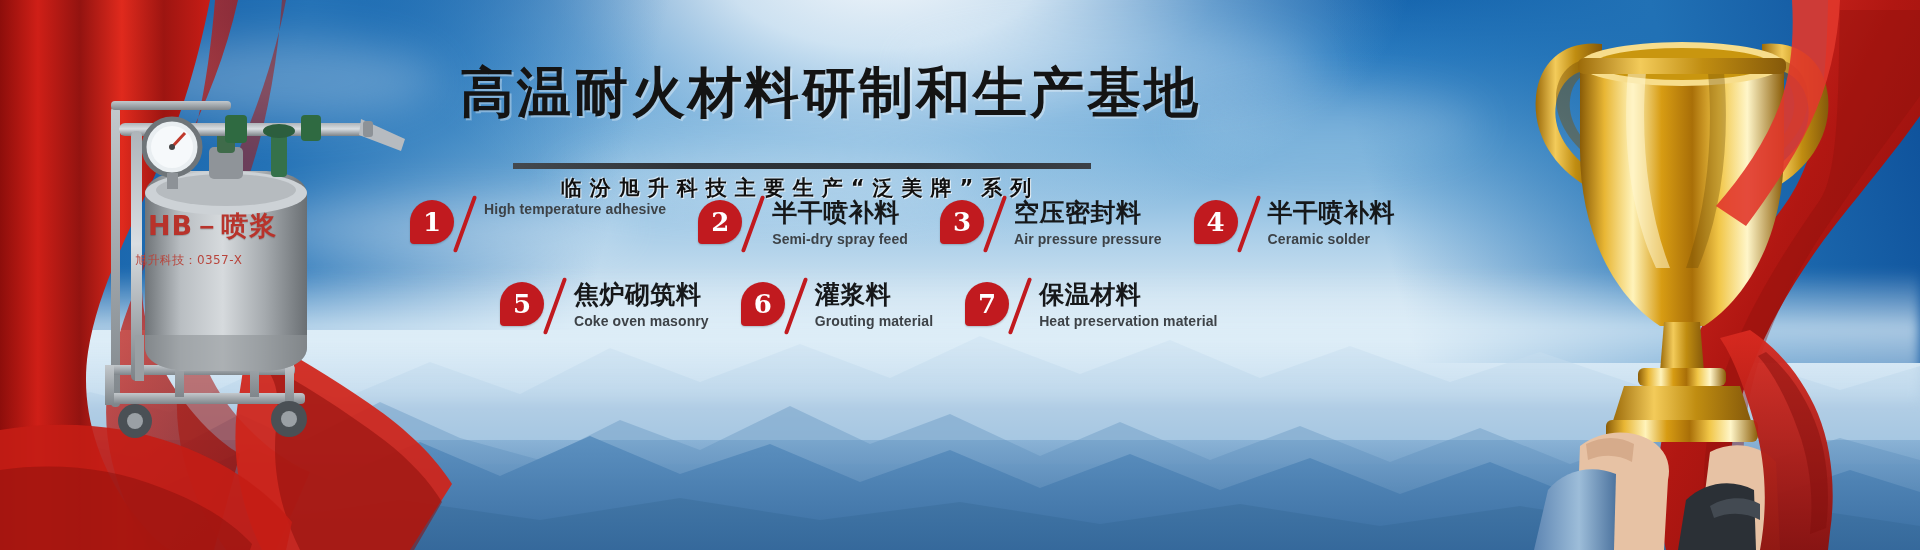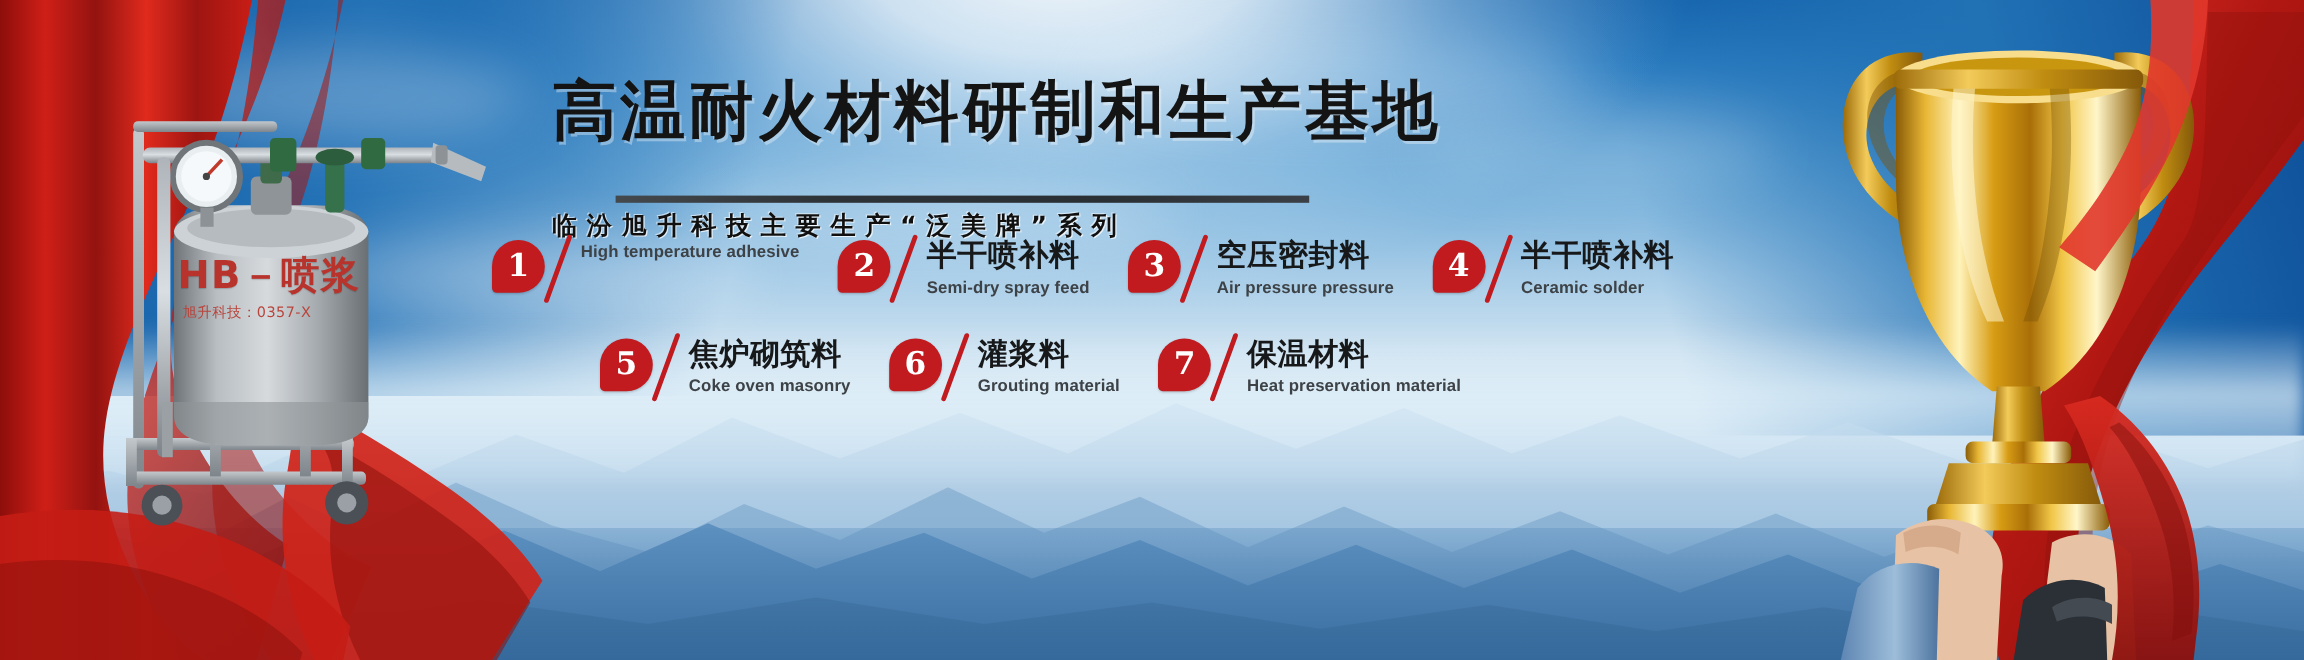--- a/index.html
+++ b/index.html
@@ -43,26 +43,26 @@
 
   
   .curtain{position:absolute;left:0;top:0;width:470px;height:550px;}
   .curtain svg{display:block;width:100%;height:100%;}
 
   
   .machine{position:absolute;left:75px;top:35px;width:330px;height:420px;}
   .machine svg{display:block;width:100%;height:100%;}
   .hb-text{
     position:absolute;left:148px;top:208px;width:170px;
-    font-size:32px;font-weight:700;color:#b8332b;letter-spacing:1px;
+    font-size:27px;font-weight:700;color:#b8332b;letter-spacing:1px;
     text-shadow:0 1px 1px rgba(0,0,0,.18);
     font-family:"DejaVu Sans",sans-serif;white-space:nowrap;overflow:hidden;
   }
   .hb-sub{
-    position:absolute;left:152px;top:252px;width:160px;
+    position:absolute;left:135px;top:252px;width:160px;
     font-size:12px;color:#b8453c;letter-spacing:.4px;
     font-family:"DejaVu Sans",sans-serif;white-space:nowrap;overflow:hidden;
   }
 
   
   .trophy-wrap{position:absolute;right:0;top:0;width:640px;height:550px;}
   .trophy-wrap svg{display:block;width:100%;height:100%;}
 
   
   .content{position:absolute;left:0;top:0;width:1920px;height:550px;}
@@ -74,21 +74,21 @@
     font-weight:700;font-size:54px;line-height:64px;
     color:#141414;letter-spacing:3px;white-space:nowrap;
     text-shadow:2px 2px 0 rgba(255,255,255,.35);
   }
   .rule{
     position:absolute;left:513px;top:163px;width:578px;height:6px;
     background:linear-gradient(to right,#44494e,#2e3338 30%,#2a2f34 70%,#3b4046);
   }
   .subtitle{
     position:absolute;left:460px;top:174px;width:680px;
-    text-align:left;white-space:nowrap;
+    text-align:center;white-space:nowrap;
     font-family:"DejaVu Sans","Liberation Sans",sans-serif;
     font-weight:700;font-size:21px;letter-spacing:8px;color:#101010;
     text-shadow:1px 1px 0 rgba(255,255,255,.75), -1px -1px 0 rgba(255,255,255,.55);
   }
 
   
   .items{position:absolute;left:400px;top:198px;width:820px;height:140px;}
   .row{position:absolute;display:flex;}
   .row1{left:10px;top:0;}
   .row2{left:100px;top:82px;}

